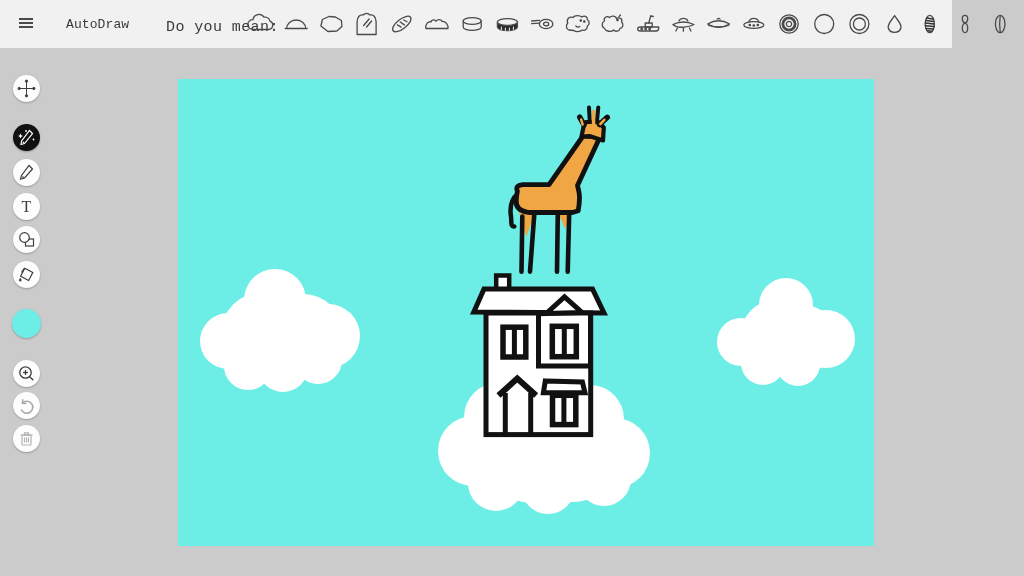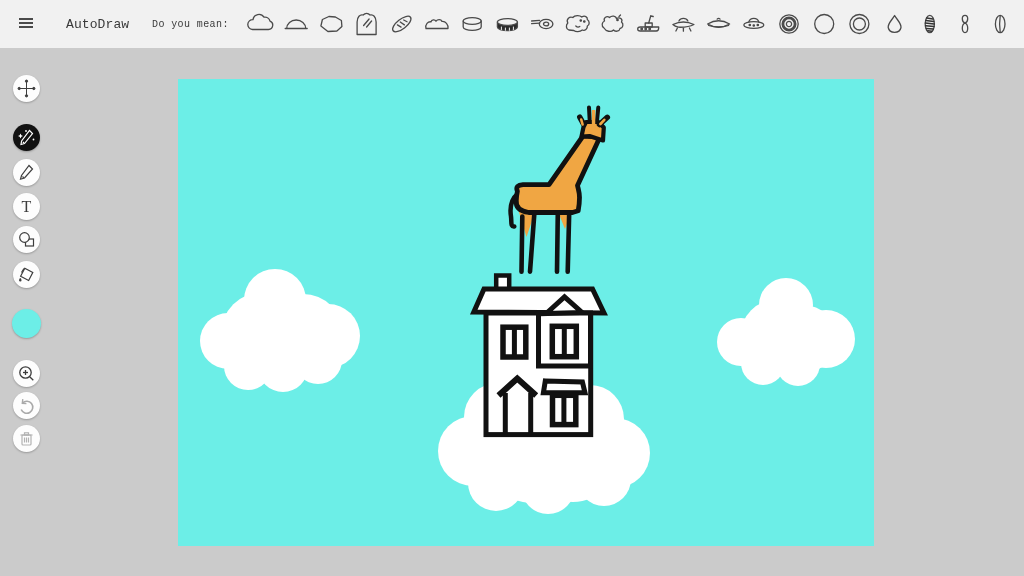--- a/index.html
+++ b/index.html
@@ -1,22 +1,22 @@
 <!DOCTYPE html>
 <html><head>
 <meta charset="utf-8">
 <style>
   html,body{margin:0;padding:0;}
   body{width:1024px;height:576px;background:#cbcbcb;overflow:hidden;position:relative;
        font-family:"Liberation Mono", monospace;}
-  #topbar{position:absolute;left:0;top:0;width:1024px;height:48px;background:#f1f1f1;}
+  #topbar{position:absolute;left:0;top:0;width:952px;height:48px;background:#f1f1f1;}
   #burger{position:absolute;left:19px;top:18px;width:14px;height:11px;}
   #burger div{height:2.2px;background:#4a4a4a;margin-bottom:1.9px;}
   #logo{position:absolute;left:66px;top:17px;font-size:13px;color:#3a3a3a;letter-spacing:0.1px;font-weight:400;}
-  #doyou{position:absolute;left:152px;top:19px;font-size:10px;color:#3a3a3a;letter-spacing:0.4px;}
+  #doyou{position:absolute;left:166px;top:19px;font-size:15px;color:#3a3a3a;letter-spacing:0.4px;}
   #sugg{position:absolute;left:0;top:0;width:1024px;height:48px;}
   #sidebar{position:absolute;left:0;top:48px;width:52px;}
   .tool{position:absolute;width:27px;height:27px;border-radius:50%;background:#fdfdfd;
         box-shadow:0 1px 2px rgba(0,0,0,0.25);left:12.5px;}
   .tool svg{position:absolute;left:0;top:0;}
   #canvas{position:absolute;left:178px;top:79px;width:696px;height:467px;background:#6CEEE7;}
 </style>
 </head>
 <body>
 <div id="topbar">

